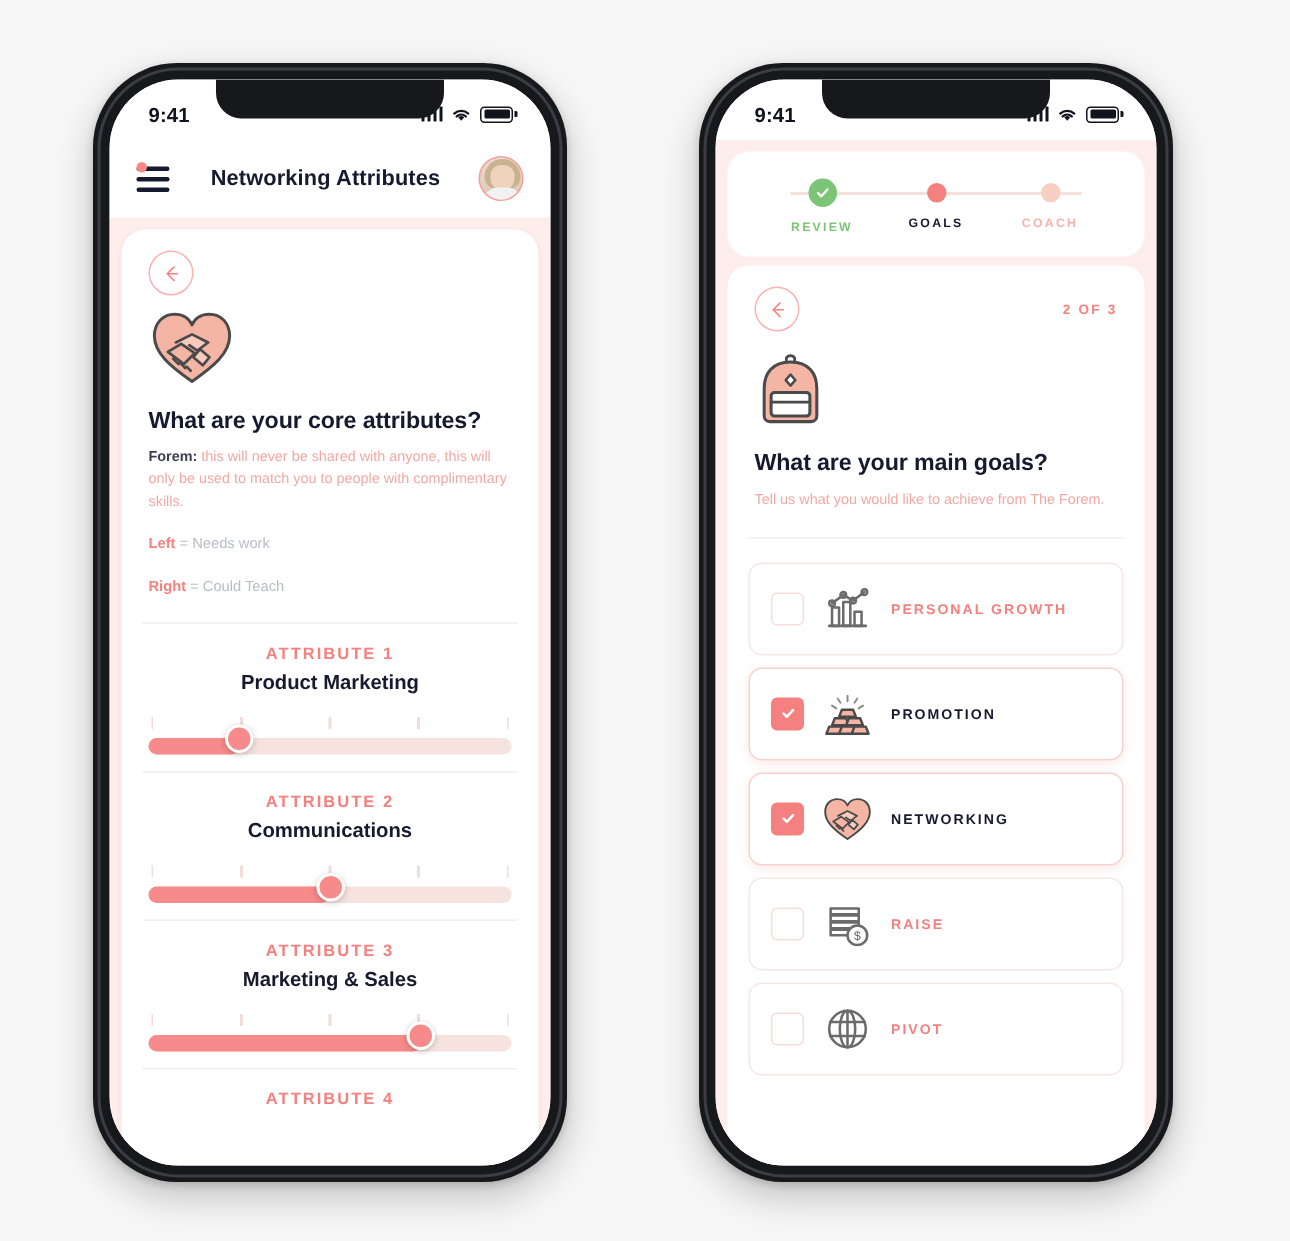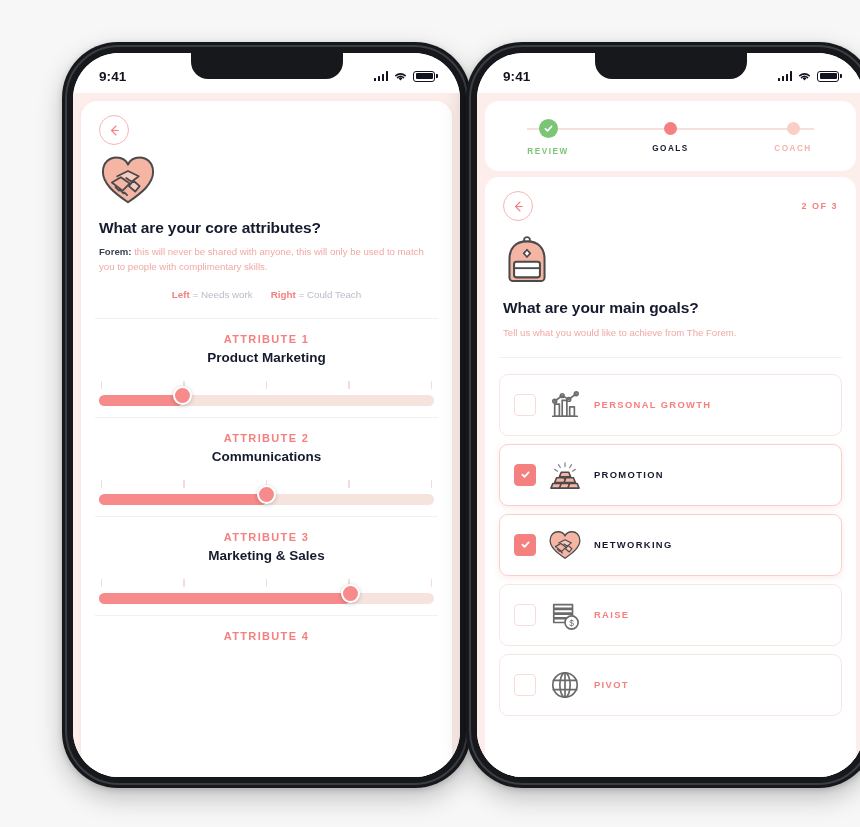--- a/index.html
+++ b/index.html
@@ -7,21 +7,21 @@
     width: 860px; height: 827px;
     background: #f7f7f7;
     font-family: "Liberation Sans", sans-serif;
     overflow: hidden;
   }
   .stage { position: relative; width: 860px; height: 827px; }
 
   
   .phone {
     position: absolute;
-    width: 409px; height: 746px;
+    width: 316px; height: 746px;
     border-radius: 56px;
     background: #17181c;
     box-shadow: 0 10px 26px rgba(0,0,0,.22), 0 2px 6px rgba(0,0,0,.16);
     padding: 11px;
   }
   .phone::after{
     content:""; position:absolute; left:3px; right:3px; top:3px; bottom:3px;
     border-radius:54px; border:2px solid #3a3d44; pointer-events:none;
   }
   #phone-left  { left: 62px;  top: 42px; }
@@ -96,21 +96,21 @@
     justify-content: center; cursor: pointer; background: #fff;
   }
   .back-btn svg { width: 15px; height: 15px; }
 
   
   .hero { text-align: left; padding: 0 18px; }
   .hero-icon { margin: 8px auto 10px; }
   .q-title { font-size: 15.5px; font-weight: bold; color: #161a2e; letter-spacing: -.1px; }
   .q-note { margin-top: 8px; font-size: 9.6px; line-height: 1.55; color: #f0a9a5; }
   .q-note b { color: #3b3f52; font-weight: bold; }
-  .legend { margin-top: 14px; font-size: 9.8px; color: #b9bcc7; display:flex; justify-content:center; gap: 18px; }
+  .legend { margin-top: 14px; font-size: 9.8px; color: #b9bcc7; display:flex; justify-content:center; gap: 18px; flex-direction: column; }
   .legend b { color: #f4817f; font-weight: bold; }
 
   
   .divider { height: 1px; background: #f0f0f2; margin: 0 14px; }
   .attr { padding: 14px 18px 6px; text-align: center; }
   .attr-label { font-size: 11px; font-weight: bold; letter-spacing: 1.35px; color: #f4817f; }
   .attr-name { margin-top: 5px; font-size: 13.5px; font-weight: bold; color: #161a2e; }
   .slider { margin-top: 16px; position: relative; height: 30px; }
   .ticks { position: absolute; top: 0; left: 2px; right: 2px; height: 8px; display:flex; justify-content: space-between; }
   .ticks i { display:block; width: 1.4px; height: 8px; background: #f3ddd9; }
@@ -195,20 +195,34 @@
             </svg>
             <span style="display:flex;align-items:center">
               <span class="batt">
                   <span></span>
                 </span>
                 <span class="batt-cap"></span>
             </span>
           </div>
         </div>
 
+        <div class="app-header">
+          <div class="burger">
+            <span></span>
+              <span></span>
+              <span></span>
+            <span class="dot"></span>
+          </div>
+          <div class="app-title">Networking Attributes</div>
+          <div class="avatar">
+            <span class="hair"></span>
+              <span class="face"></span>
+              <span class="body"></span>
+          </div>
+        </div>
 
         <div class="pink-bg">
           <div class="card">
 
             <div style="padding:14px 18px 0">
               <div class="back-btn">
                 <svg viewBox="0 0 20 20">
                   <path d="M12 4 L6 10 L12 16 M6 10 H15" stroke="#f4817f" stroke-width="1.5" fill="none" stroke-linecap="round" stroke-linejoin="round"></path>
                 </svg>
               </div>

